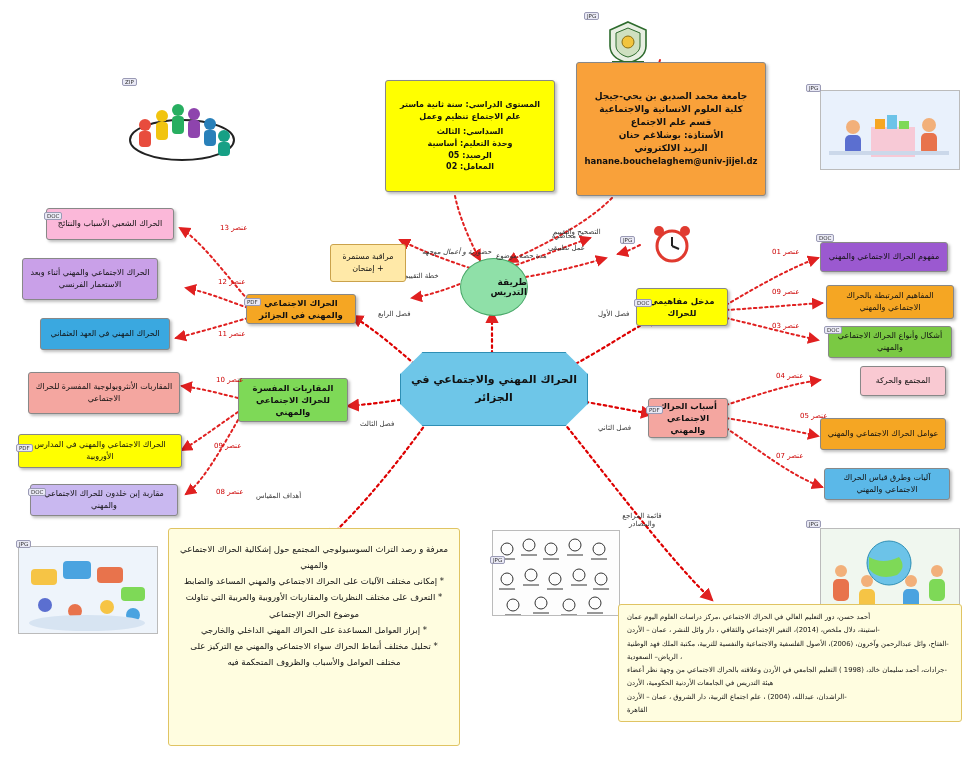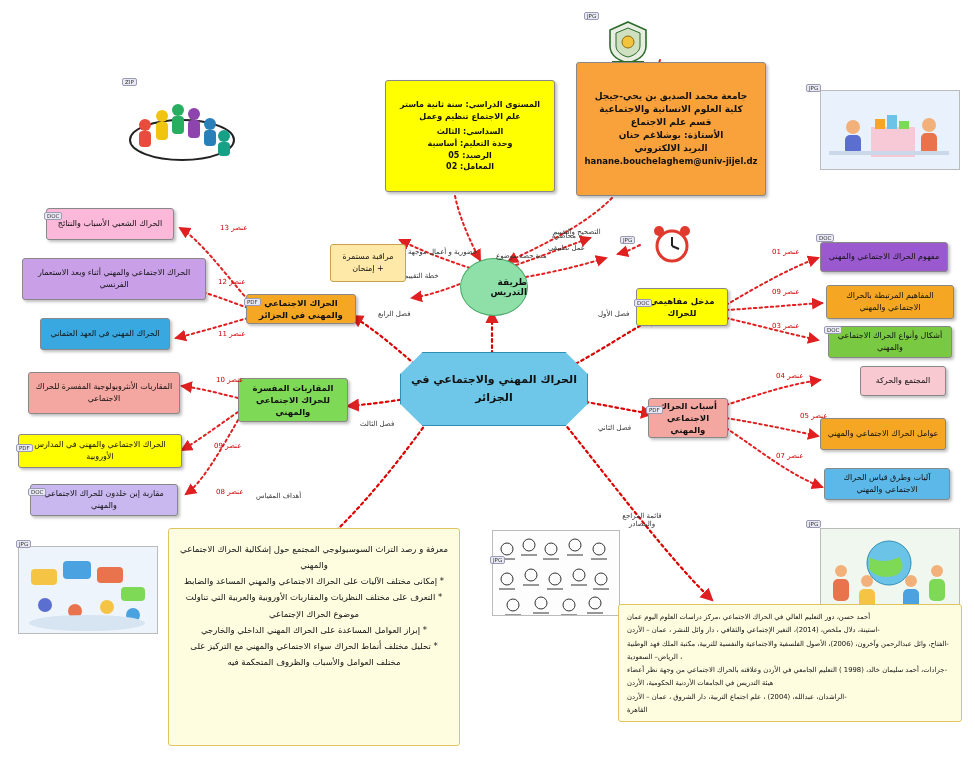--- a/index.html
+++ b/index.html
@@ -151,21 +151,21 @@
   <div>المعامل: 02</div>
 </div>
 
 <div class="ellipse" style="left:460px;top:258px;width:66px;height:56px;">
   <span>طريقة التدريس</span>
 </div>
 <div class="lbl" style="left:520px;top:228px;margin-left:33px;">التصحيح والتقييم</div>
 <div class="lbl" style="left:548px;top:244px;">عمل تطبيقي</div>
 <div class="lbl" style="left:552px;top:232px;">محاضرة</div>
 <div class="lbl" style="left:496px;top:252px;">مدة حصة  موضوع</div>
-<div class="lbl" style="left:408px;top:248px;">حضورية و أعمال موجهة</div>
+<div class="lbl" style="left:422px;top:248px;font-style:italic;">حضورية و أعمال موجهة</div>
 <div class="lbl" style="left:404px;top:272px;">خطة التقييم</div>
 
 <div class="node box" style="left:330px;top:208px;width:76px;height:38px;background:#ffe9a8;border-color:#caa24c;flex-direction:column;font-size:8px;margin-top:36px;">
   <div>مراقبة مستمرة</div>
   <div>+ إمتحان</div>
 </div>
 
 <div class="center-oct" style="left:400px;top:352px;width:186px;height:72px;">
   <span>الحراك المهني والاجتماعي في الجزائر</span>
 </div>
@@ -224,21 +224,21 @@
   <span>المقاربات المفسرة للحراك الاجتماعي والمهني</span>
 </div>
 <div class="lbl" style="left:360px;top:420px;">فصل الثالث</div>
 
 <div class="node box shadow" style="left:46px;top:208px;width:128px;height:32px;background:#fbb8d9;font-size:8px;">
   <span>الحراك الشعبي الأسباب والنتائج</span>
 </div>
 <div class="tag" style="left:44px;top:212px;">DOC</div>
 <div class="lbl red" style="left:220px;top:224px;">عنصر 13</div>
 
-<div class="node box shadow" style="left:22px;top:258px;width:184px;height:42px;background:#c9a0e8;font-size:8px;">
+<div class="node box shadow" style="left:22px;top:258px;width:136px;height:42px;background:#c9a0e8;font-size:8px;">
   <span>الحراك الاجتماعي والمهني أثناء وبعد الاستعمار الفرنسي</span>
 </div>
 <div class="lbl red" style="left:218px;top:278px;">عنصر 12</div>
 
 <div class="node box shadow" style="left:40px;top:318px;width:130px;height:32px;background:#3aa8e0;font-size:8px;">
   <span>الحراك المهني في العهد العثماني</span>
 </div>
 <div class="lbl red" style="left:218px;top:330px;">عنصر 11</div>
 
 <div class="node box shadow" style="left:28px;top:372px;width:152px;height:42px;background:#f4a6a0;font-size:8px;">

